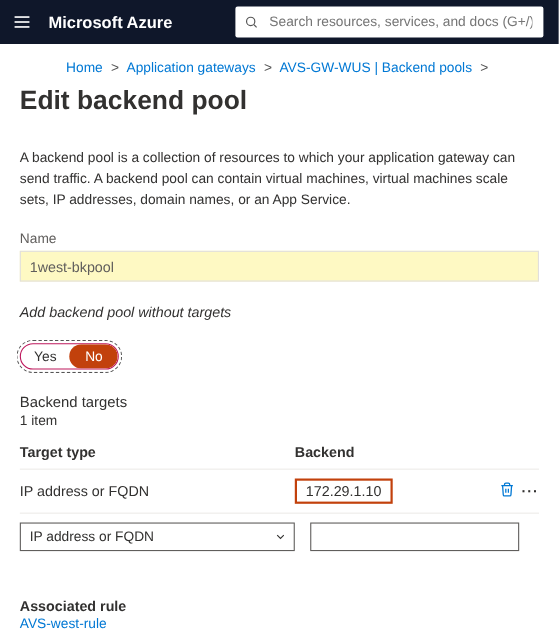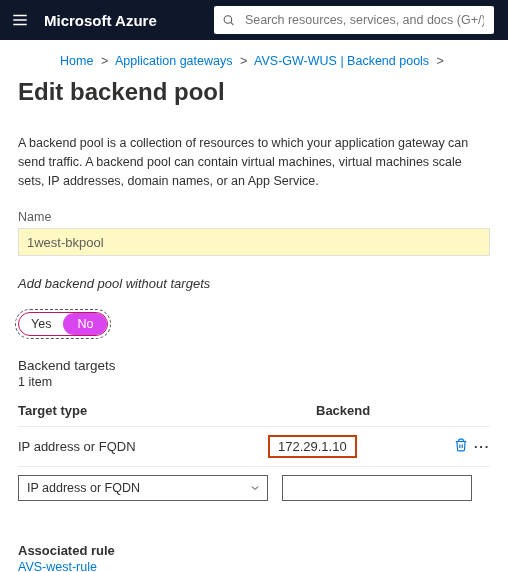--- a/index.html
+++ b/index.html
@@ -52,25 +52,25 @@
   .toggle {
     display:inline-flex; align-items:flex-end;
     border:1px solid #be185d; border-radius:14px;
     height:24px; overflow:hidden; font-size:12.5px;
     outline:1px dashed #555; outline-offset:2px;
     cursor:pointer;
     margin-top:15px;
   }
   .toggle .opt { padding:0 12px; line-height:22px;}
   .toggle .yes { color:#323130; }
-  .toggle .no { background:#d946ef; color:#fff; border-radius:12px; padding:0 14px;}
+  .toggle .no { background:#c2410c; color:#fff; border-radius:12px; padding:0 14px;}
   .targets { margin-top:22px; }
   .targets-title { font-size:13.5px; margin-bottom:2px;}
   .count { font-size:12.5px; color:#323130; margin-bottom:10px;}
-  .thead { display:flex; border-bottom:1px solid #edebe9; padding:4px 0 8px 0; font-weight:600;gap:48px;}
+  .thead { display:flex; border-bottom:1px solid #edebe9; padding:4px 0 8px 0; font-weight:600;}
   .col-type { flex:0 0 250px; }
   .col-target { flex:1; }
   .col-act { flex:0 0 44px; text-align:right;}
   .trow { display:flex; align-items:center; padding:8px 0; border-bottom:1px solid #edebe9;}
   .trow .col-type { font-size:13px; }
   .trow .col-target span {
     display:inline-block; padding:2px 8px; border:2px solid #c2410c; color:#323130;
   }
   .trow .col-act { display:flex; gap:6px; justify-content:flex-end; align-items:center;}
   .trow .act { cursor:pointer; }

